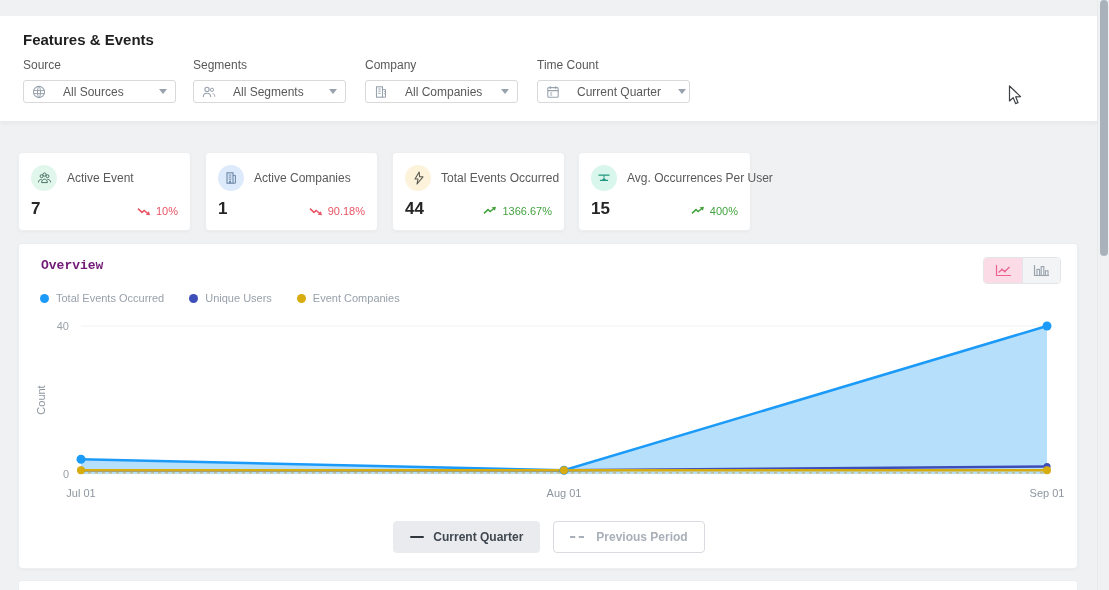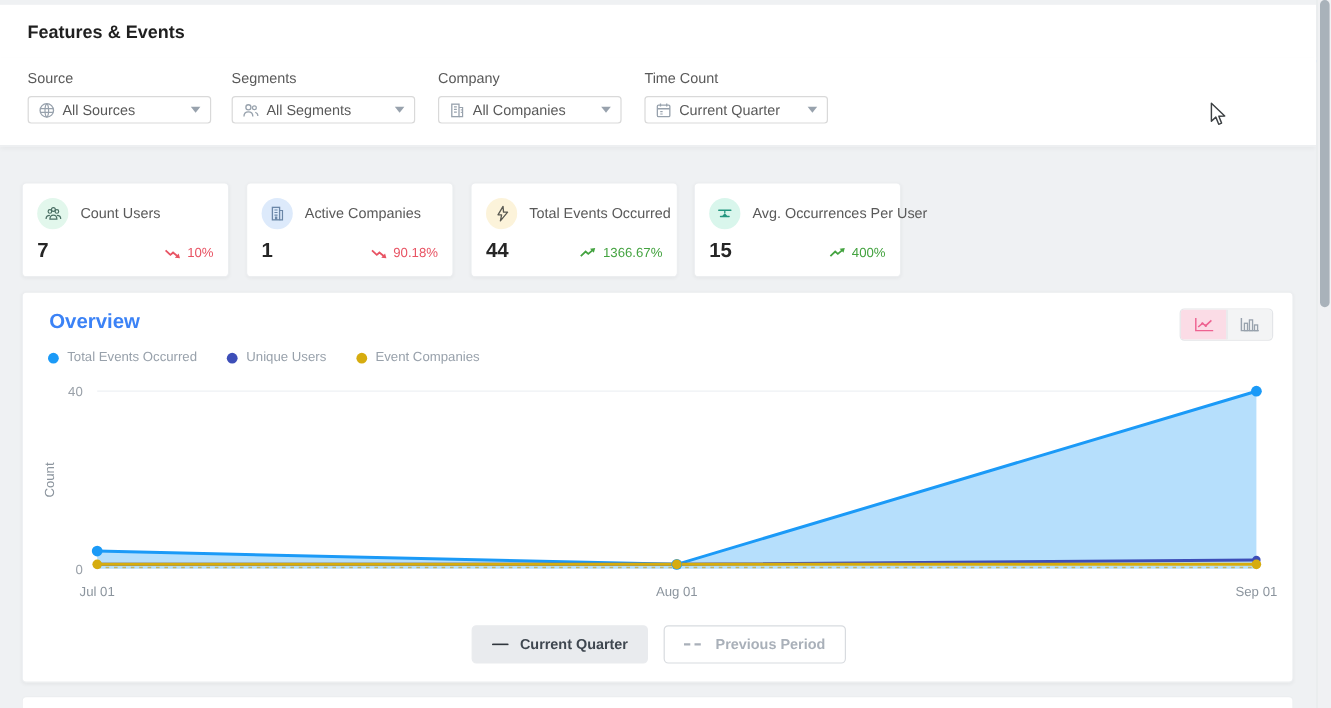--- a/index.html
+++ b/index.html
@@ -1,43 +1,43 @@
 <!DOCTYPE html>
 <html><head>
 <meta charset="utf-8">
 <style>
   * { margin:0; padding:0; box-sizing:border-box; }
   html,body { width:1109px; height:590px; overflow:hidden; }
   body { position:relative; background:#eff1f3; font-family:"Liberation Sans",sans-serif; color:#262626; }
 
   
-  .header { position:absolute; left:0; top:4px; width:1097px; height:48px; background:#fff; border-bottom:2px solid #3b82f6; }
+  .header { position:absolute; left:0; top:16px; width:1097px; height:48px; background:#fff; border-bottom:2px solid #3b82f6; }
   .page-title { position:absolute; left:23px; top:15px; font-size:15px; font-weight:bold; color:#1f1f1f; }
   .create-btn { position:absolute; left:992px; top:12px; height:25px; padding:0 11px; background:#f8548b; border:none; border-radius:4px; color:#fff; font-size:12px; font-family:inherit; display:flex; align-items:center; gap:6px; cursor:pointer; }
 
   
   .filterbar { position:absolute; left:0; top:48px; width:1097px; height:74px; background:#fff; border-bottom:1px solid #e9ebee; box-shadow:0 2px 4px rgba(0,0,0,0.04); }
   .filter-group { position:absolute; top:10px; }
   .filter-label { font-size:12px; color:#595959; display:block; margin-bottom:8px; }
-  .select { width:153px; height:23px; border:1px solid #d9d9d9; border-radius:3px; background:#fff; display:flex; align-items:center; padding:0 8px; gap:6px; cursor:pointer; }
+  .select { width:153px; height:23px; border:1px solid #d9d9d9; border-radius:3px; background:#fff; display:flex; align-items:center; padding:0 8px; gap:17px; cursor:pointer; }
   .select .val { font-size:12px; color:#595959; flex:1; white-space:nowrap; }
   .caret { width:0; height:0; border-left:4px solid transparent; border-right:4px solid transparent; border-top:5px solid #98a2ad; }
   .f-icon { flex:0 0 auto; display:flex; }
 
   
   .stat-card { position:absolute; top:152px; width:173px; height:79px; background:#fff; border:1px solid #eceef0; border-radius:4px; box-shadow:0 1px 3px rgba(0,0,0,0.04); }
   .stat-icon { position:absolute; left:12px; top:12px; width:26px; height:26px; border-radius:50%; display:flex; align-items:center; justify-content:center; }
   .stat-label { position:absolute; left:48px; top:18px; font-size:12px; color:#595959; white-space:nowrap; }
   .stat-value { position:absolute; left:12px; bottom:11px; font-size:17px; font-weight:bold; color:#262626; }
   .stat-trend { position:absolute; right:12px; bottom:13px; display:flex; align-items:center; gap:5px; font-size:11px; }
   .trend-down { color:#e85464; } .trend-up { color:#44a340; }
 
   
   .overview-card { position:absolute; left:18px; top:243px; width:1060px; height:326px; background:#fff; border:1px solid #eceef0; border-radius:4px; box-shadow:0 1px 3px rgba(0,0,0,0.04); }
-  .ov-title { position:absolute; left:22px; top:14px; font-size:17px; font-weight:600; color:#3b82f6; }
+  .ov-title { position:absolute; left:22px; top:14px; font-size:13px; font-weight:600; color:#701a75;font-family:Liberation Mono, monospace; }
   .chart-toggle { position:absolute; right:16px; top:13px; display:flex; border:1px solid #e3e5e8; border-radius:4px; overflow:hidden; }
   .toggle-btn { width:38px; height:25px; display:flex; align-items:center; justify-content:center; cursor:pointer; border:none; background:#f3f4f5; }
   .toggle-btn.active { background:#fbdce6; }
   .toggle-btn + .toggle-btn { border-left:1px solid #e3e5e8; }
 
   .legend { position:absolute; left:21px; top:48px; display:flex; gap:25px; }
   .legend-item { display:flex; align-items:center; gap:7px; cursor:pointer; }
   .legend-dot { width:9px; height:9px; border-radius:50%; }
   .legend-label { font-size:11px; color:#98a1ab; }
 
@@ -132,21 +132,21 @@
 
 <div class="stat-card" style="left:18px">
   <span class="stat-icon" style="background:#e2f7ec">
     <svg width="15" height="14" viewBox="0 0 15 14">
         <circle cx="4.6" cy="5.2" r="1.5" fill="none" stroke="#4a6f64" stroke-width="1"></circle>
         <circle cx="10.4" cy="5.2" r="1.5" fill="none" stroke="#4a6f64" stroke-width="1"></circle>
         <circle cx="7.5" cy="3.6" r="1.6" fill="none" stroke="#4a6f64" stroke-width="1"></circle>
         <path d="M1.4 11.4c0-1.9 1.4-3 3.2-3M13.6 11.4c0-1.9-1.4-3-3.2-3M4.6 11.6c0-2.2 1.3-3.4 2.9-3.4s2.9 1.2 2.9 3.4z" fill="none" stroke="#4a6f64" stroke-width="1"></path>
       </svg>
   </span>
-  <span class="stat-label">Count Users</span>
+  <span class="stat-label">Active Event</span>
   <span class="stat-value">7</span>
   <span class="stat-trend trend-down">
     <span style="display:flex">
       <svg width="14" height="10" viewBox="0 0 14 10">
           <path d="M1 2.6 L5 6.4 L7.2 4.4 L11.2 7.8" fill="none" stroke="#e85464" stroke-width="1.5"></path>
           <polygon points="13,9.3 8.7,8.7 11.9,5.3" fill="#e85464"></polygon>
         </svg>
     </span>
     <span>10%</span>
   </span>

